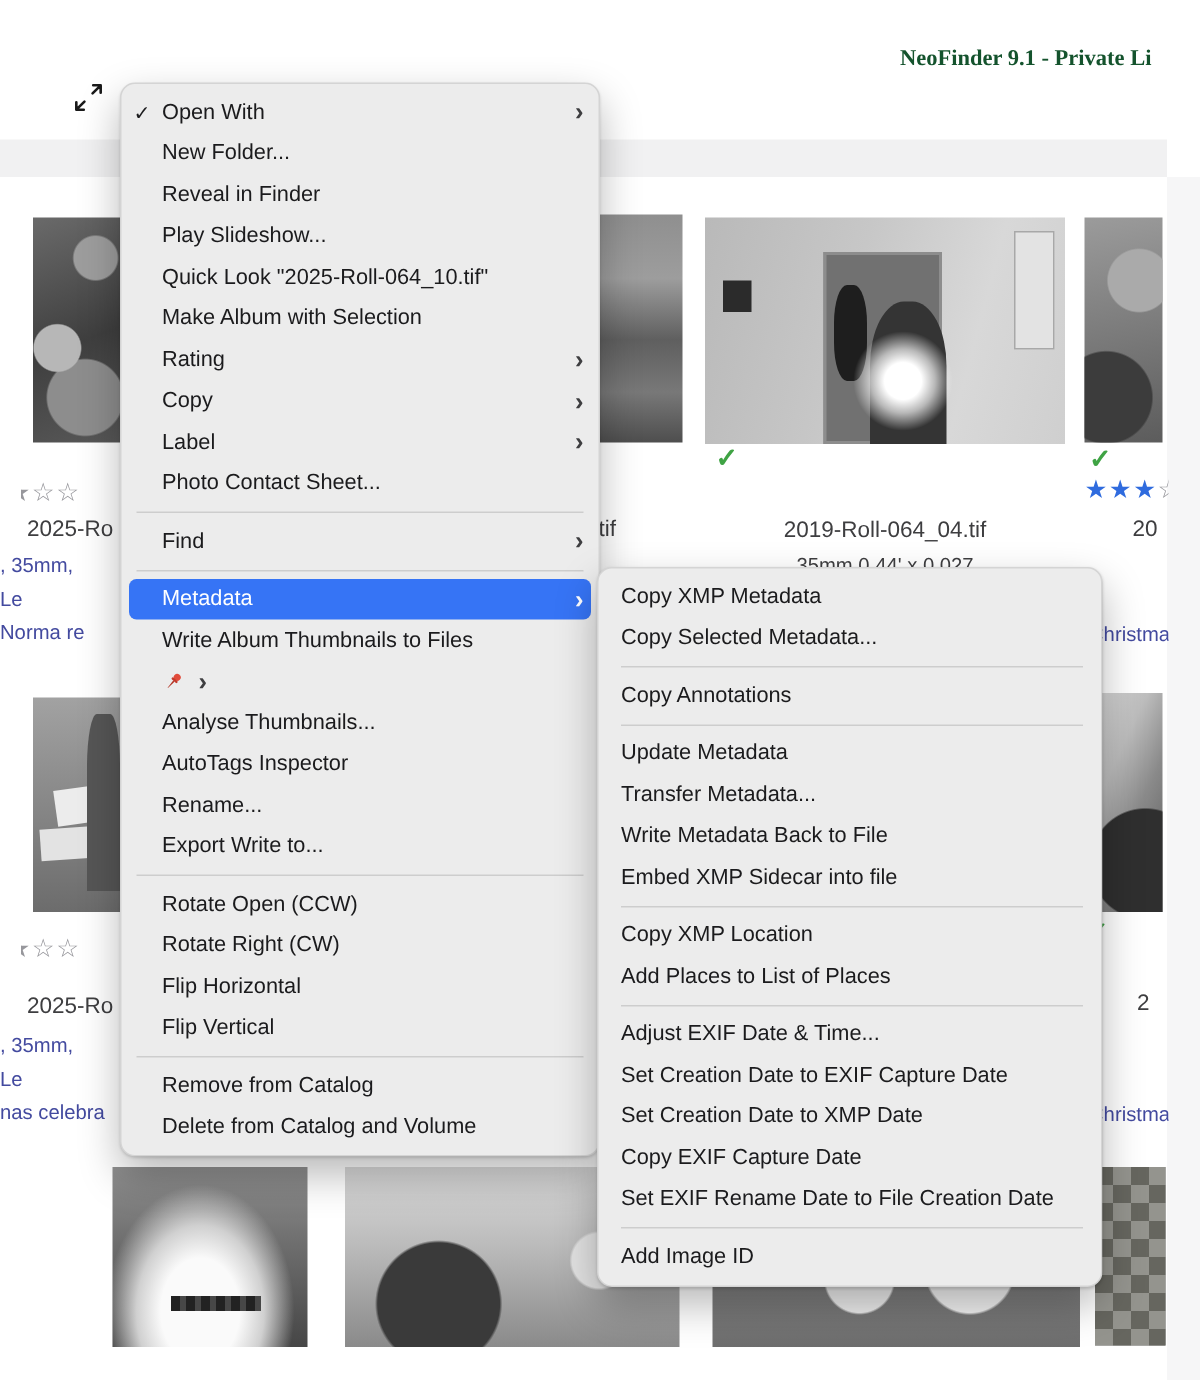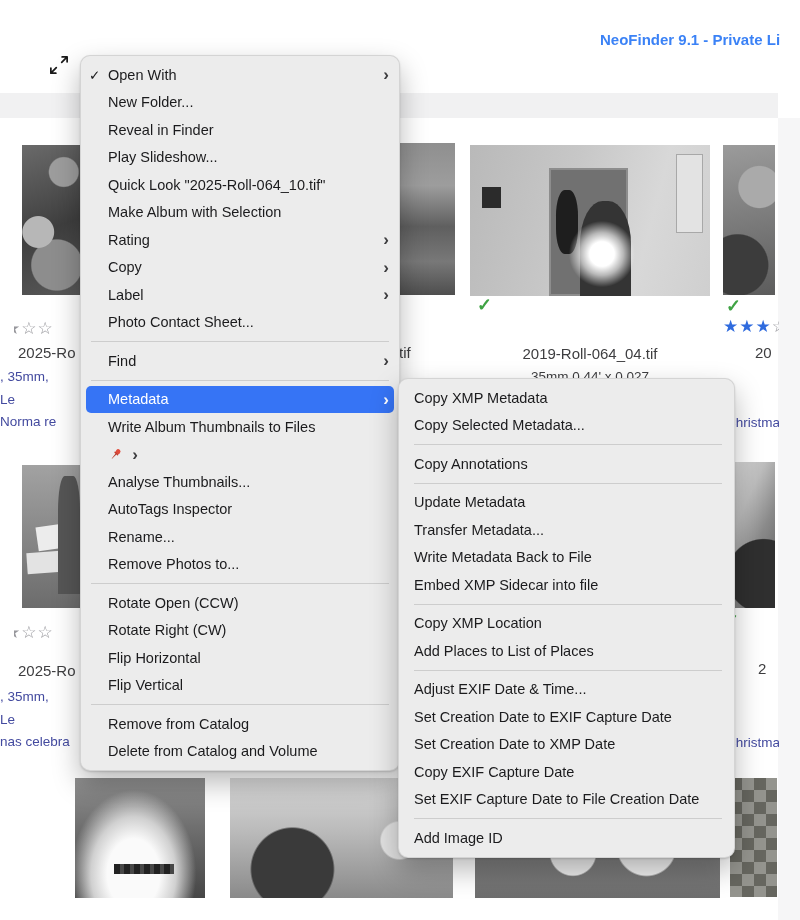--- a/index.html
+++ b/index.html
@@ -2,22 +2,22 @@
 <html style="--accent-blue: #3674f5; --check-green: #3fa344; --star-blue: #2f6bde; --meta-blue: #434a9f;"><head>
 <meta charset="utf-8">
 <style>
   * { margin:0; padding:0; box-sizing:border-box; }
   html,body { background:#ffffff; }
   body { font-family:"Liberation Sans", sans-serif; }
   .stage { position:relative; width:800px; height:920px; overflow:hidden; background:#fff; }
   .abs { position:absolute; }
 
   
-  .window-title { top:31px; left:600px; width:200px; font-size:15px; font-weight:700; color:#3b82f6;
-                  white-space:nowrap; overflow:hidden; }
+  .window-title { top:31px; left:600px; width:200px; font-size:15px; font-weight:700; color:#14532d;
+                  white-space:nowrap; overflow:hidden;font-family:Liberation Serif, serif; }
   .toolbar-band { left:0; top:93px; width:778px; height:25px; background:#f1f1f2; }
   .right-strip  { left:778px; top:118px; width:22px; height:802px; background:#f6f6f7; }
   .expand-icon  { left:46px; top:52px; width:26px; height:26px; }
 
   
   .photo { position:absolute; overflow:hidden; }
   .photo > div { position:absolute; }
   .p-a { left:22px;  top:145px; width:58px;  height:150px;
          background: radial-gradient(circle at 72% 18%, #9d9d9d 0 11%, rgba(0,0,0,0) 12%),
                      radial-gradient(circle at 28% 58%, #b7b7b7 0 16%, rgba(0,0,0,0) 17%),
@@ -276,21 +276,21 @@
       </div>
       <div class="mi">
         <span class="check"></span>
 
         <span class="lbl">Rename...</span>
         <span class="chev" style="visibility: hidden;">›</span>
       </div>
       <div class="mi">
         <span class="check"></span>
 
-        <span class="lbl">Remove Photos to...</span>
+        <span class="lbl">Export Write to...</span>
         <span class="chev" style="visibility: hidden;">›</span>
       </div>
       <div class="menu-sep"></div>
       <div class="mi">
         <span class="check"></span>
 
         <span class="lbl">Rotate Open (CCW)</span>
         <span class="chev" style="visibility: hidden;">›</span>
       </div>
       <div class="mi">
@@ -378,21 +378,21 @@
       </div>
       <div class="mi">
         <span class="lbl">Set Creation Date to XMP Date</span>
         <span class="chev" style="visibility: hidden;">›</span>
       </div>
       <div class="mi">
         <span class="lbl">Copy EXIF Capture Date</span>
         <span class="chev" style="visibility: hidden;">›</span>
       </div>
       <div class="mi">
-        <span class="lbl">Set EXIF Capture Date to File Creation Date</span>
+        <span class="lbl">Set EXIF Rename Date to File Creation Date</span>
         <span class="chev" style="visibility: hidden;">›</span>
       </div>
       <div class="menu-sep"></div>
       <div class="mi">
         <span class="lbl">Add Image ID</span>
         <span class="chev" style="visibility: hidden;">›</span>
       </div>
     </div>
 
 </div>

